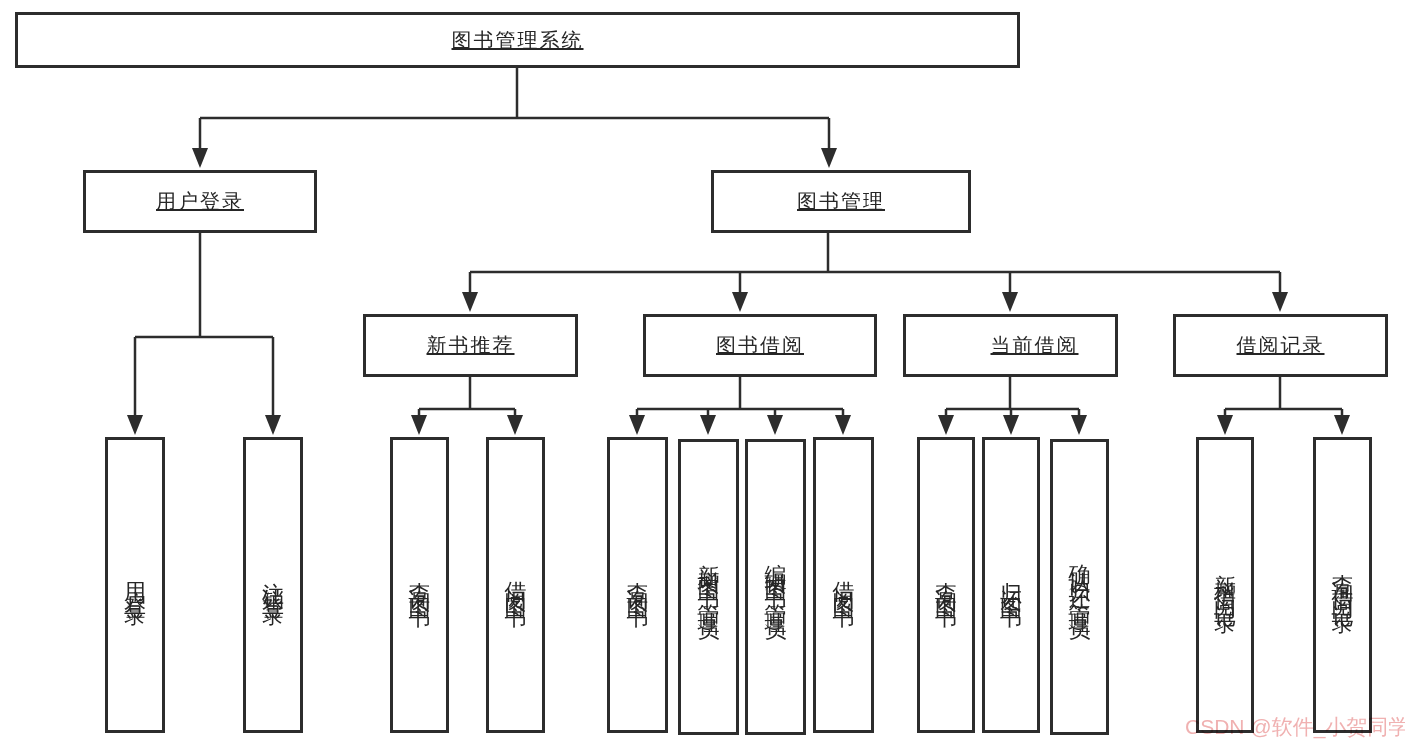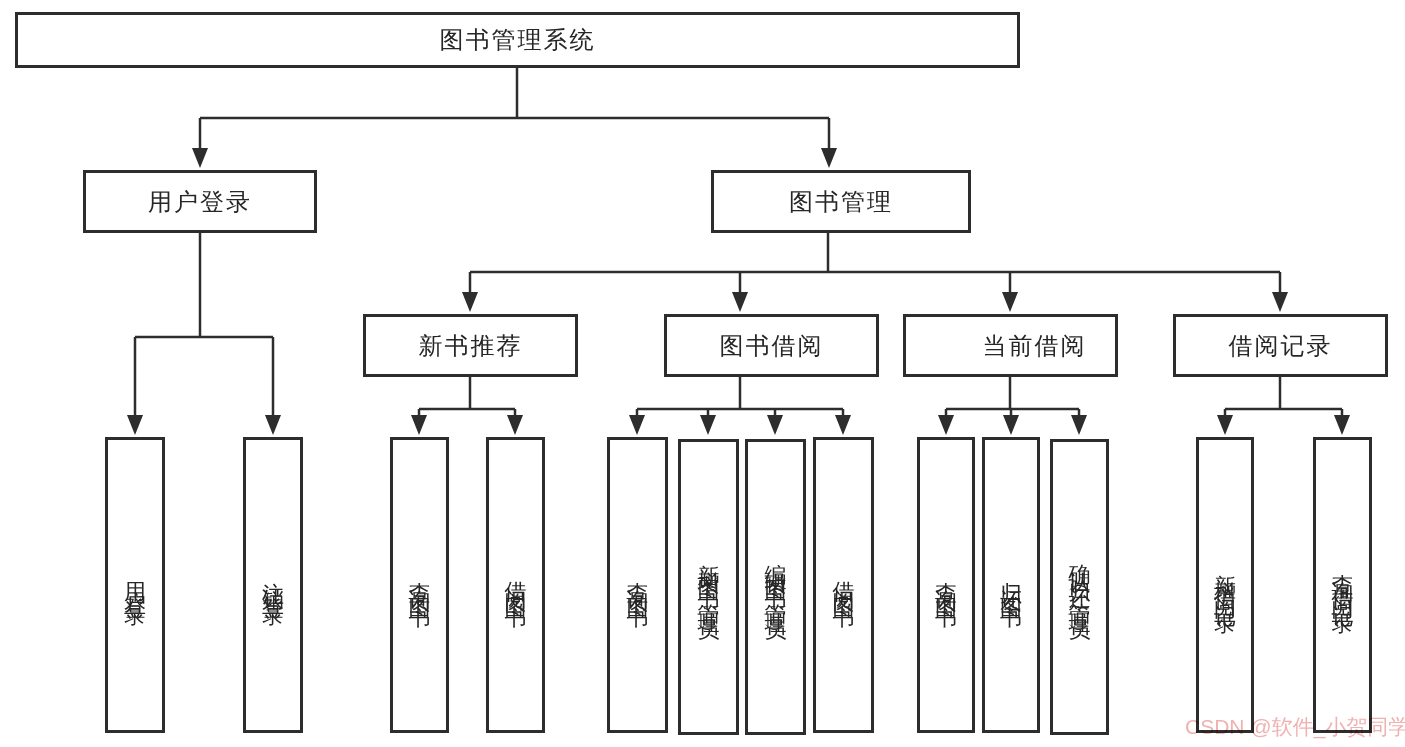--- a/index.html
+++ b/index.html
@@ -25,23 +25,24 @@
     position: absolute;
     box-sizing: border-box;
     background: #ffffff;
     border: 3px solid #2d2d2d;
     display: flex;
     align-items: center;
     justify-content: center;
     color: #262626;
   }
   .h-label {
-    font-size: 24px;
+    font-size: 20px;
     letter-spacing: 2px;
     white-space: nowrap;
+    text-decoration: underline;
   }
   .leaf .v-label {
     writing-mode: vertical-rl;
     text-orientation: mixed;
     font-size: 22px;
     letter-spacing: 8px;
     padding-bottom: 10px;
     white-space: nowrap;
   }
   .watermark {
@@ -132,21 +133,21 @@
   <div class="box" style="left:83px; top:170px; width:234px; height:63px;">
     <span class="h-label">用户登录</span>
   </div>
   <div class="box" style="left:711px; top:170px; width:260px; height:63px;">
     <span class="h-label">图书管理</span>
   </div>
 
   <div class="box" style="left:363px; top:314px; width:215px; height:63px;">
     <span class="h-label">新书推荐</span>
   </div>
-  <div class="box" style="left:664px; top:314px; width:215px; height:63px;">
+  <div class="box" style="left:643px; top:314px; width:234px; height:63px;">
     <span class="h-label">图书借阅</span>
   </div>
   <div class="box" style="left:903px; top:314px; width:215px; height:63px;padding-left:48px;">
     <span class="h-label">当前借阅</span>
   </div>
   <div class="box" style="left:1173px; top:314px; width:215px; height:63px;">
     <span class="h-label">借阅记录</span>
   </div>
 
   <div class="box leaf" style="left:105px; top:437px; width:60px; height:296px;">

